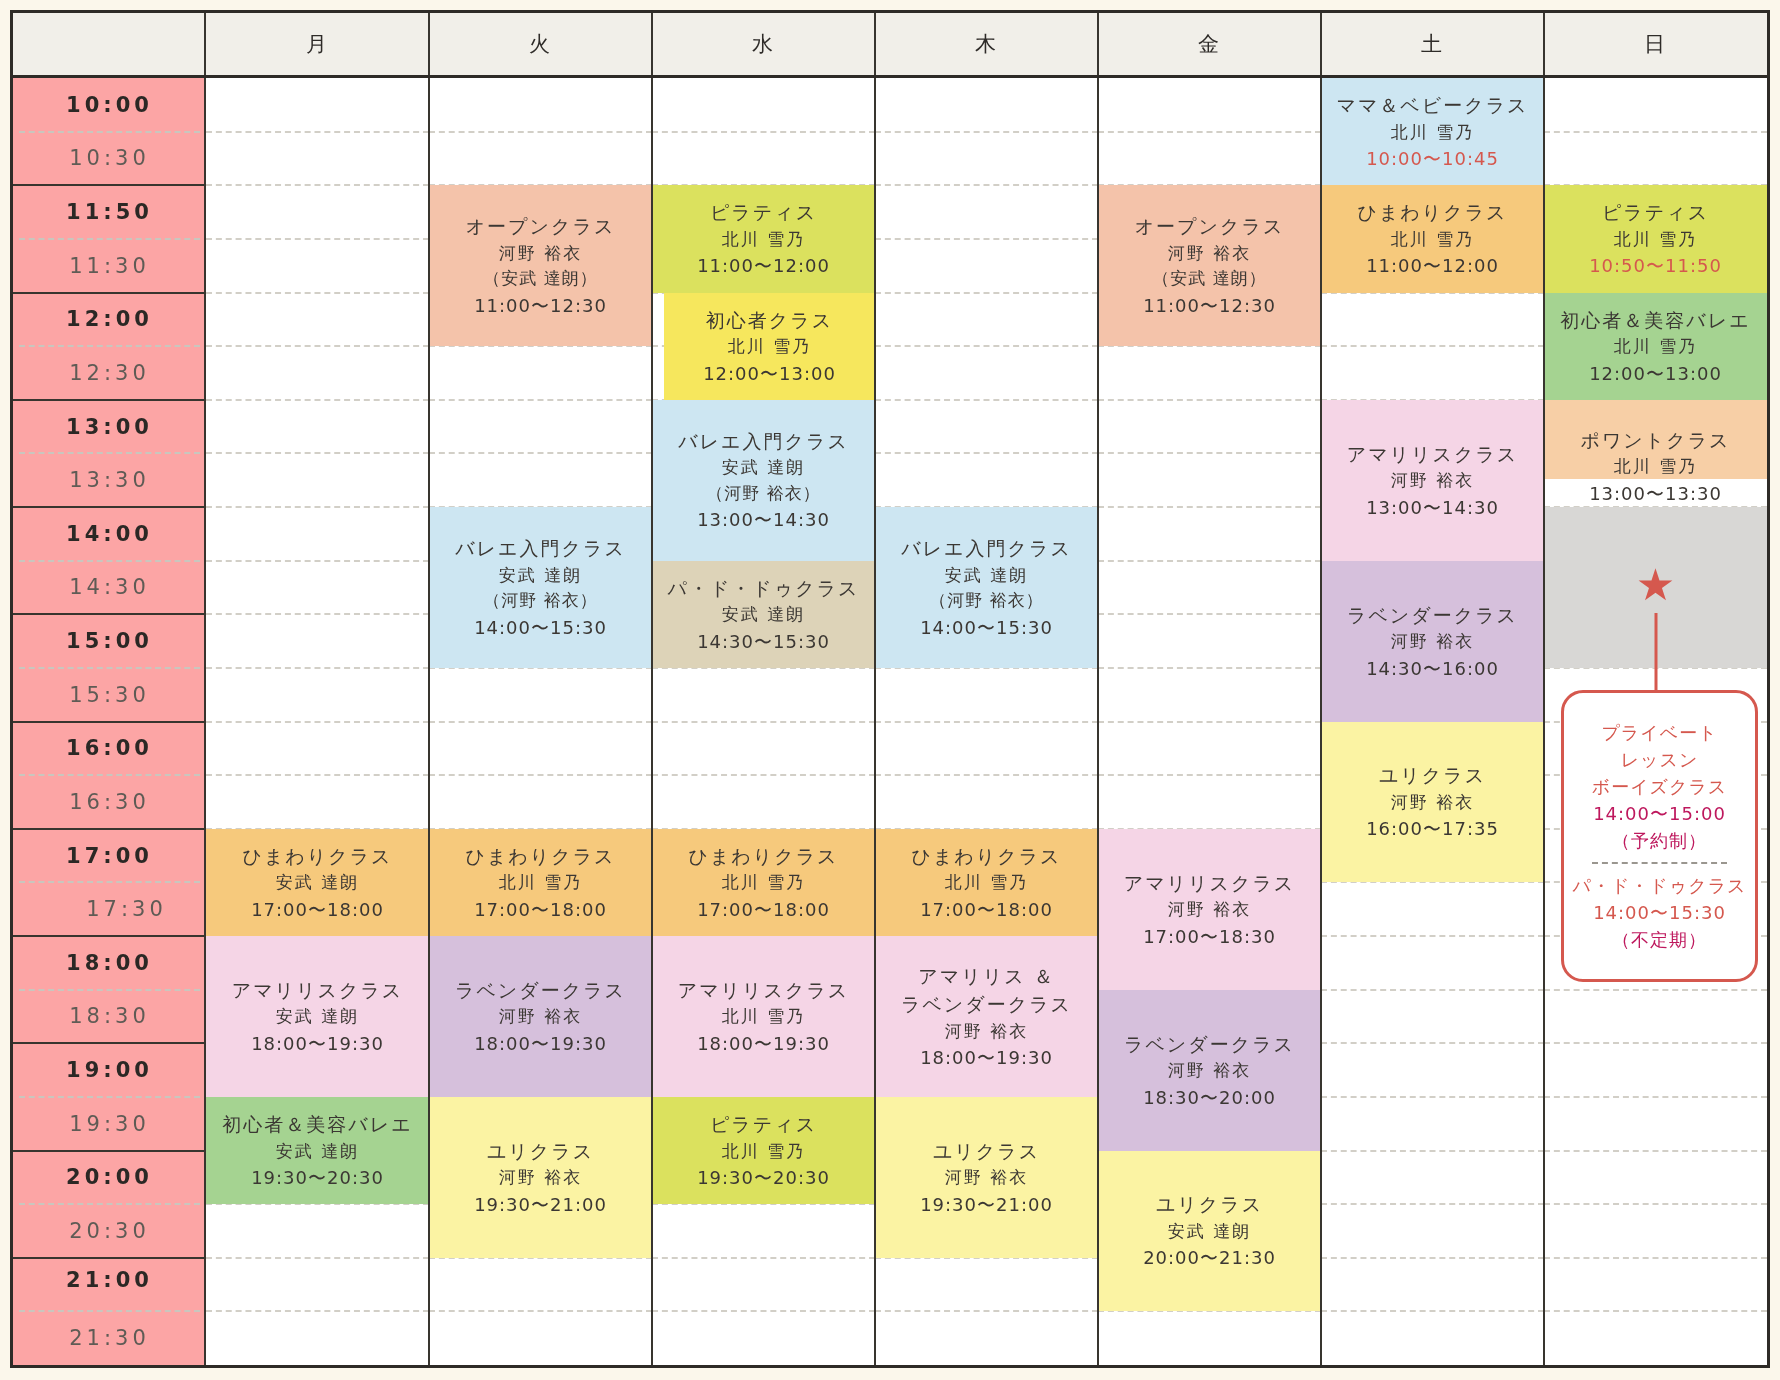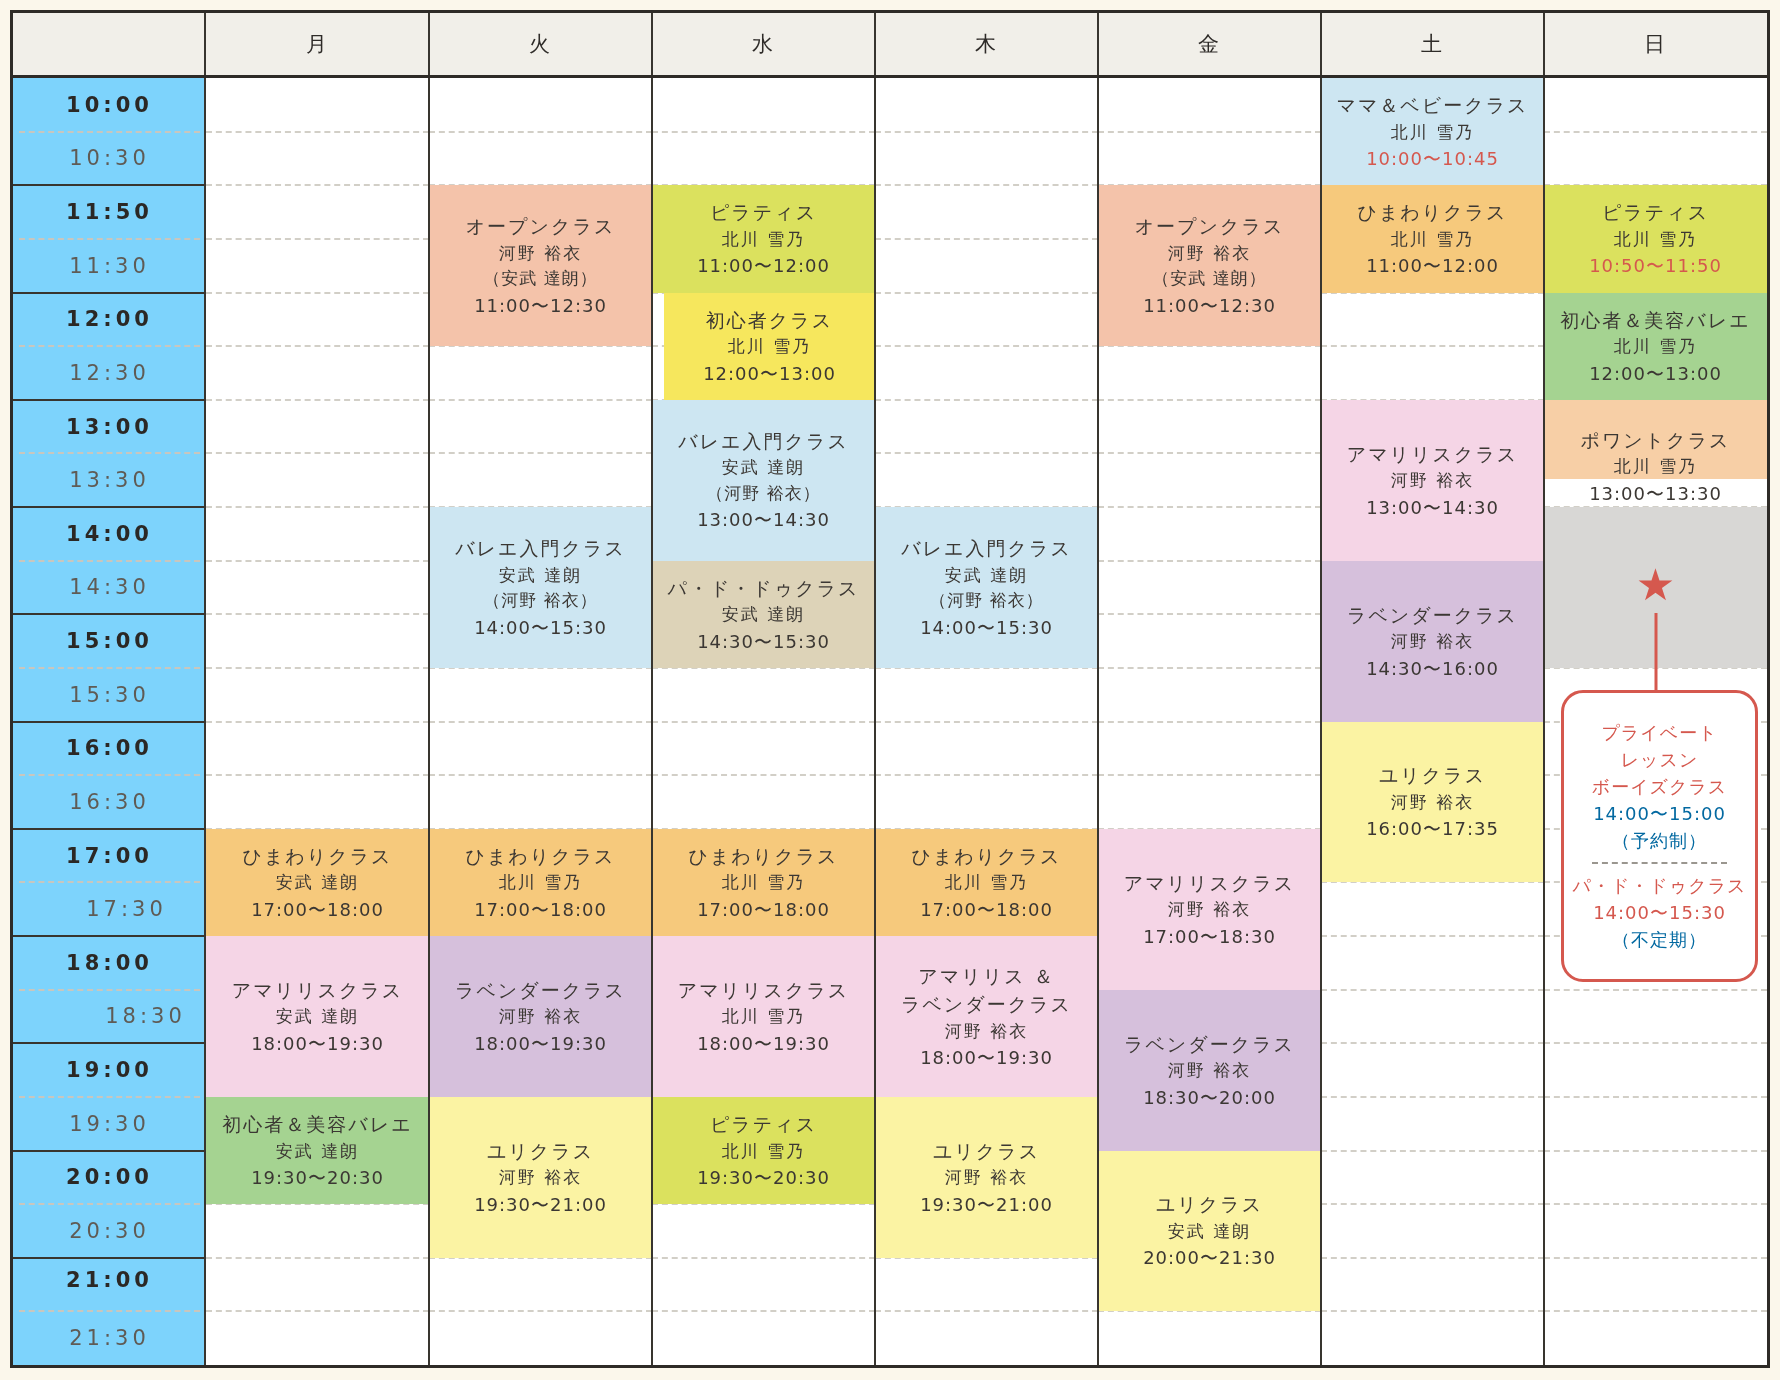--- a/index.html
+++ b/index.html
@@ -30,21 +30,21 @@
   .header-underline{
     position:absolute;left:0;top:62px;width:100%;height:3px;
     background:#2e2b27;z-index:6;
   }
   .vline{
     position:absolute;top:0;bottom:0;width:2px;
     background:#38352f;z-index:5;
   }
   .timecol{
     position:absolute;left:0;top:65px;width:193px;height:1287px;
-    background:#7dd3fc;
+    background:#fca5a5;
   }
   .tcell{
     position:absolute;left:0;width:193px;
     display:flex;align-items:center;justify-content:center;
     font-size:21px;letter-spacing:4px;
   }
   .tcell.hour{font-weight:bold;color:#2b2825;}
   .tcell.half{font-weight:normal;color:#5f5b55;}
   .tline-solid{position:absolute;left:0;width:193px;height:2px;background:#38352f;}
   .tline-dash{position:absolute;left:6px;right:6px;border-top:2px dashed #c9c6be;}
@@ -74,21 +74,21 @@
     position:absolute;width:3px;background:#d5584e;z-index:3;
     transform:translateX(-50%);
   }
   .notebox{
     position:absolute;z-index:4;
     background:#ffffff;
     border:3px solid #d5584e;border-radius:22px;
     display:flex;flex-direction:column;align-items:center;justify-content:center;
     text-align:center;line-height:1.5;padding:6px 4px;
   }
-  .n-line{font-size:18px;letter-spacing:1px;color:#0369a1;}
+  .n-line{font-size:18px;letter-spacing:1px;color:#be185d;}
   .n-line.red{color:#d5584e;font-weight:500;}
   .n-div{width:74%;border-top:2px dashed #9a968f;margin:8px 0;}
 </style>
 </head>
 <body>
 
 <div class="board">
   <div class="corner"></div>
   <div class="hcell" style="left:193px;width:223px;">月</div>
   <div class="hcell" style="left:416px;width:223px;">火</div>
@@ -125,21 +125,21 @@
       <div class="tcell hour" style="top: 643.5px; height: 53.625px;">16:00</div>
       <div class="tline-solid" style="top: 642.5px;"></div>
       <div class="tcell half" style="top: 697.125px; height: 53.625px;">16:30</div>
       <div class="tline-dash" style="top: 696.125px;"></div>
       <div class="tcell hour" style="top: 750.75px; height: 53.625px;">17:00</div>
       <div class="tline-solid" style="top: 749.75px;"></div>
       <div class="tcell half" style="top: 804.375px; height: 53.625px; padding-left: 17px;">17:30</div>
       <div class="tline-dash" style="top: 803.375px;"></div>
       <div class="tcell hour" style="top: 858px; height: 53.625px;">18:00</div>
       <div class="tline-solid" style="top: 857px;"></div>
-      <div class="tcell half" style="top: 911.625px; height: 53.625px; padding-left: 36px;">18:30</div>
+      <div class="tcell half" style="top: 911.625px; height: 53.625px;">18:30</div>
       <div class="tline-dash" style="top: 910.625px;"></div>
       <div class="tcell hour" style="top: 965.25px; height: 53.625px;">19:00</div>
       <div class="tline-solid" style="top: 964.25px;"></div>
       <div class="tcell half" style="top: 1018.88px; height: 53.625px;">19:30</div>
       <div class="tline-dash" style="top: 1017.88px;"></div>
       <div class="tcell hour" style="top: 1072.5px; height: 53.625px;">20:00</div>
       <div class="tline-solid" style="top: 1071.5px;"></div>
       <div class="tcell half" style="top: 1126.12px; height: 53.625px;">20:30</div>
       <div class="tline-dash" style="top: 1125.12px;"></div>
       <div class="tcell hour" style="top: 1175px; height: 53.625px;">21:00</div>

